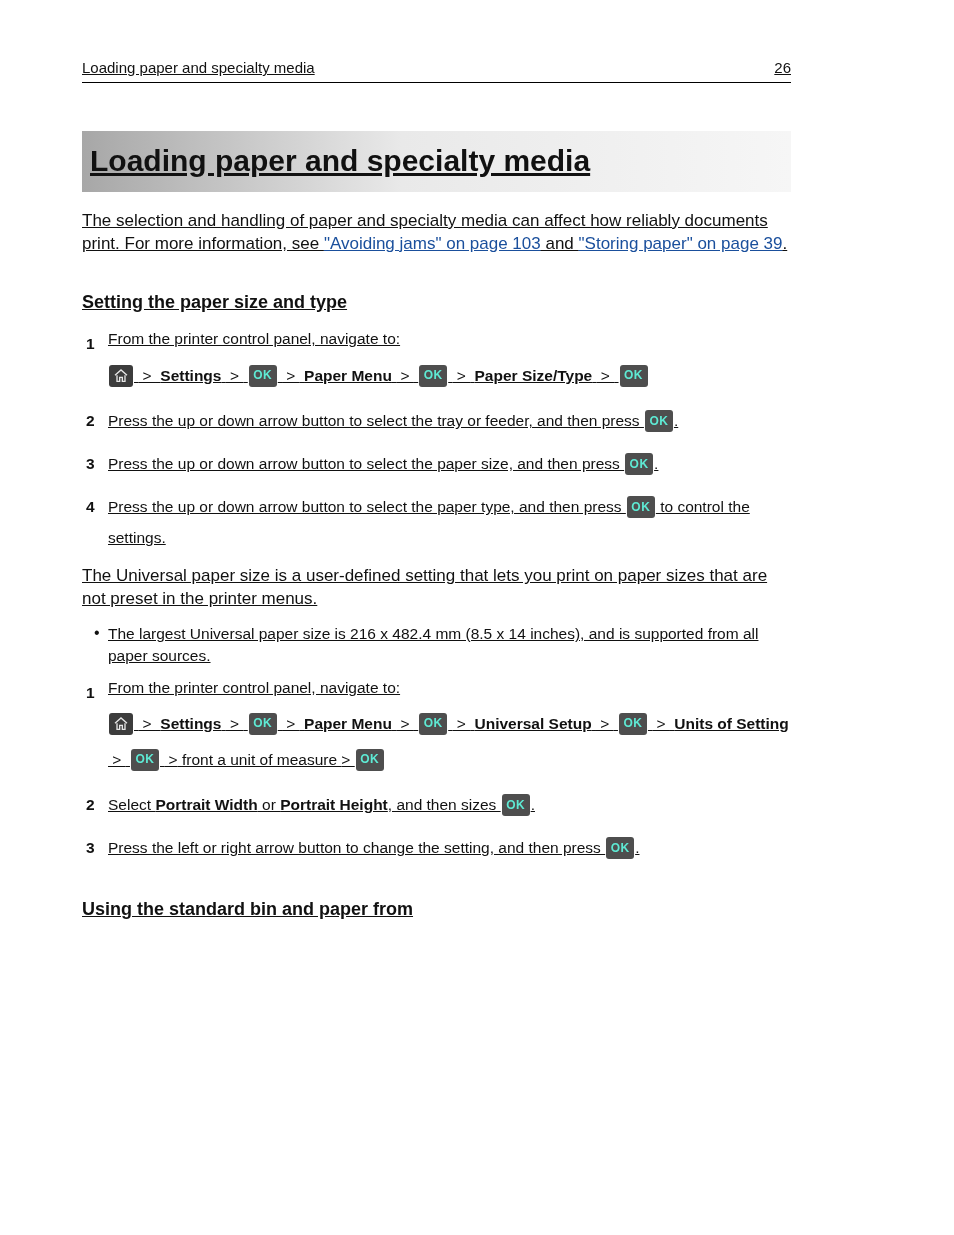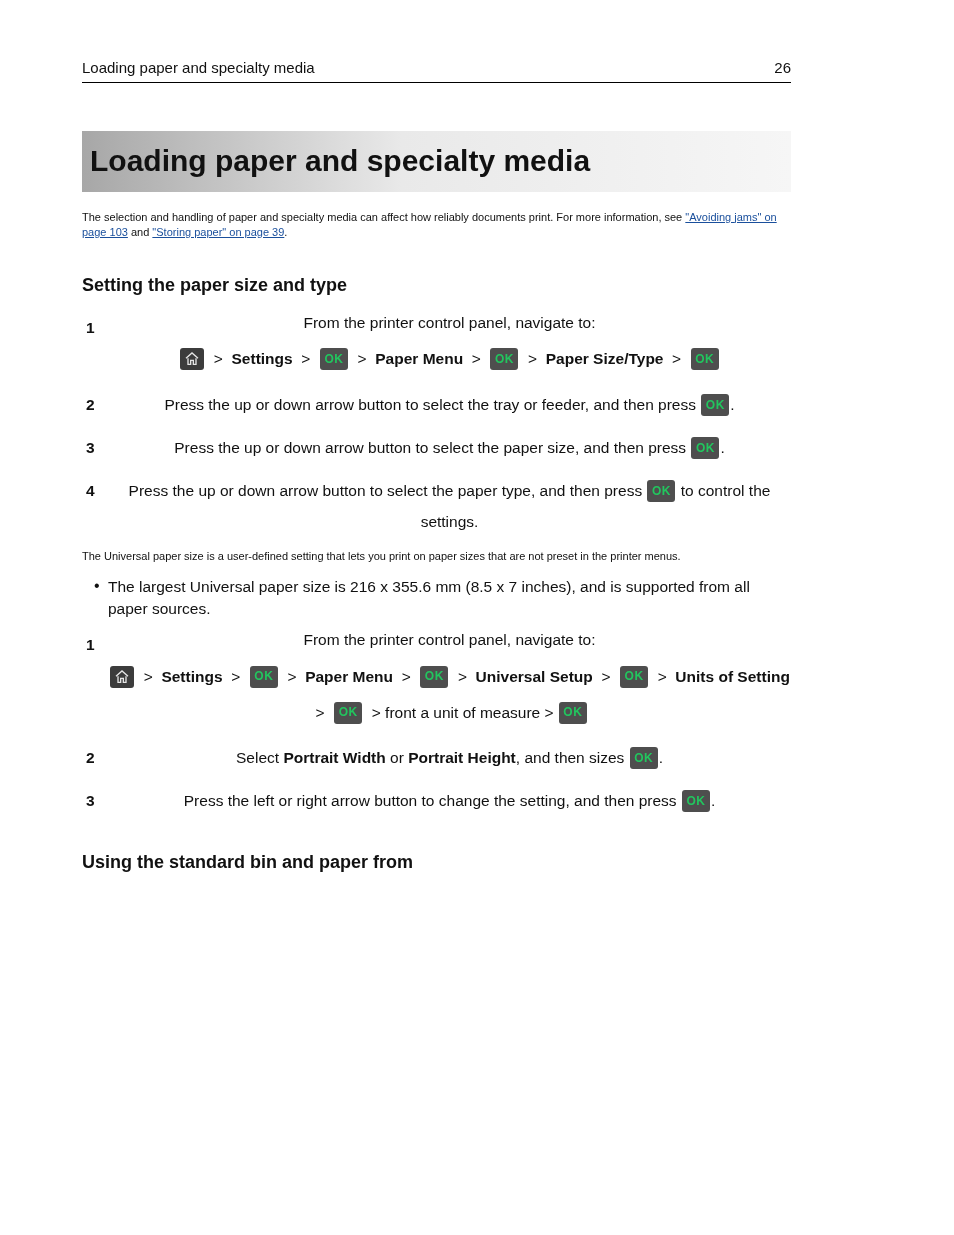--- a/index.html
+++ b/index.html
@@ -7,20 +7,21 @@
     margin: 0;
     padding: 0;
     color: #111;
     font-size: 15.5px;
     line-height: 1.35;
   }
   .page {
     width: 873px;
     box-sizing: border-box;
     padding: 58px 82px 40px 82px;
+    text-decoration: underline;
   }
   .running-header {
     display: flex;
     justify-content: space-between;
     font-size: 15px;
     padding-bottom: 4px;
     border-bottom: 1px solid #000;
     margin-bottom: 48px;
   }
   .banner {
@@ -30,32 +31,31 @@
     margin: 0 0 18px 0;
     background: linear-gradient(to right, #a7a7a7 0%, #e9e9e9 45%, #f6f6f6 100%);
   }
   h2 {
     font-size: 18px;
     font-weight: 700;
     margin: 34px 0 14px 0;
   }
   .intro, .para {
     margin: 0 0 12px 0;
-    font-size: 11px;
+    font-size: 17px;
   }
   a.link {
     color: #1a4f9c;
     text-decoration: underline;
   }
   ol.steps {
     list-style: none;
     padding: 0;
     margin: 0 0 4px 0;
     counter-reset: step;
-    text-align: center;
   }
   ol.steps > li {
     counter-increment: step;
     position: relative;
     padding: 0 0 0 26px;
     margin: 0 0 12px 0;
     line-height: 2.0;
   }
   ol.steps > li::before {
     content: counter(step);
@@ -84,21 +84,21 @@
     top: -1px;
   }
   .home-icon {
     width: 24px;
     background: #3c3c3c;
   }
   .home-icon svg { width: 16px; height: 16px; }
   .ok-btn {
     width: 28px;
     background: #4e4e4e;
-    color: #22c55e;
+    color: #5eead4;
     font-weight: 700;
     font-size: 12px;
     letter-spacing: 0.5px;
   }
   .sep {
     white-space: pre;
   }
   .b { font-weight: 700; }
   .notes-label {
     font-weight: 700;
@@ -172,21 +172,21 @@
     <li>
       <span>Press the up or down arrow button to select the paper size, and then press </span><span class="ok-btn">OK</span><span>.</span>
     </li>
     <li>
       <span>Press the up or down arrow button to select the paper type, and then press </span><span class="ok-btn">OK</span><span> to control the settings.</span>
     </li>
   </ol>
 
   <p class="para">The Universal paper size is a user‑defined setting that lets you print on paper sizes that are not preset in the printer menus.</p>
   <ul class="bullets">
-    <li>The largest Universal paper size is 216 x 355.6 mm (8.5  x 7 inches), and is supported from all paper sources.</li>
+    <li>The largest Universal paper size is 216 x 482.4 mm (8.5  x 14 inches), and is supported from all paper sources.</li>
   </ul>
 
   <ol class="steps">
     <li>
       <div class="step-body">From the printer control panel, navigate to:</div>
       <div class="nav-block">
         <span class="home-icon">
           <svg viewBox="0 0 24 24" fill="none">
               <path d="M3 11 L12 3 L21 11" stroke="#e6e6e6" stroke-width="2" fill="none"></path>
               <path d="M6 11 V20 H10 V14 H14 V20 H18 V11" stroke="#e6e6e6" stroke-width="2" fill="none"></path>

